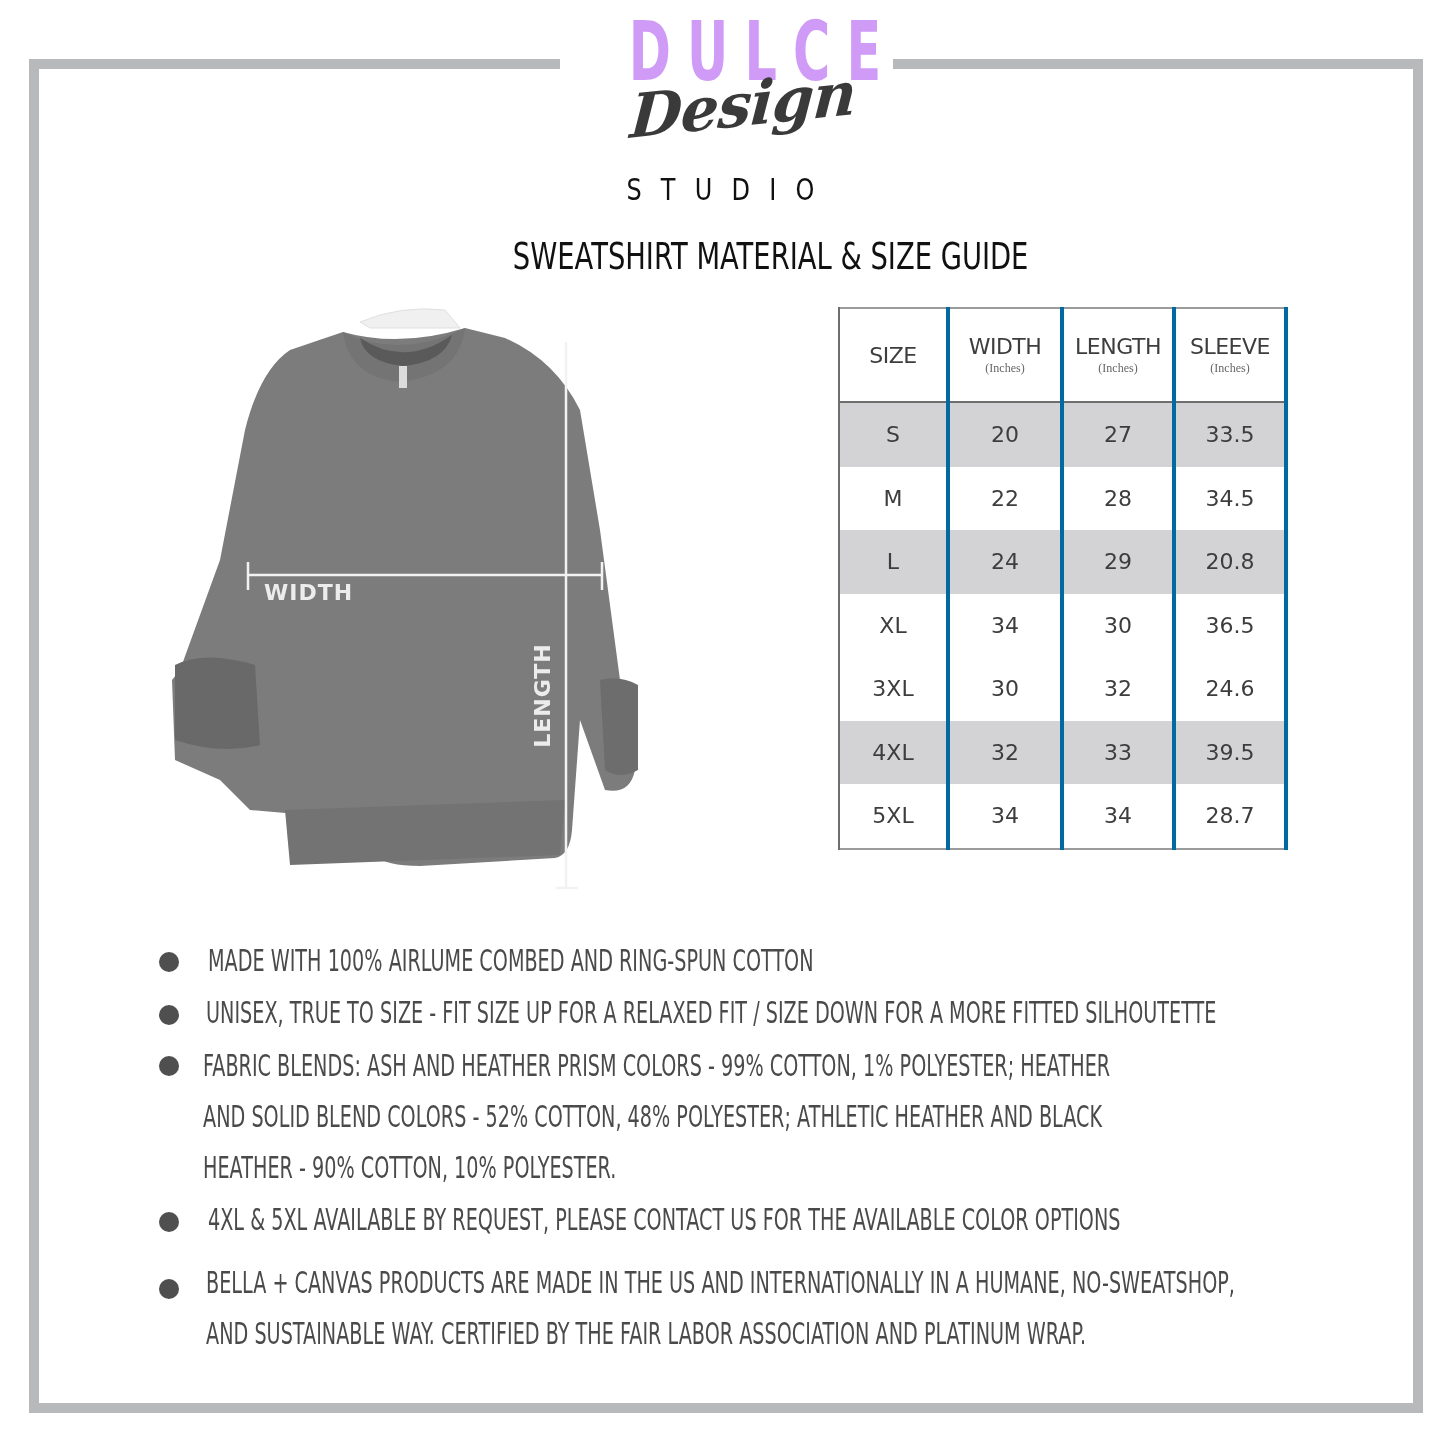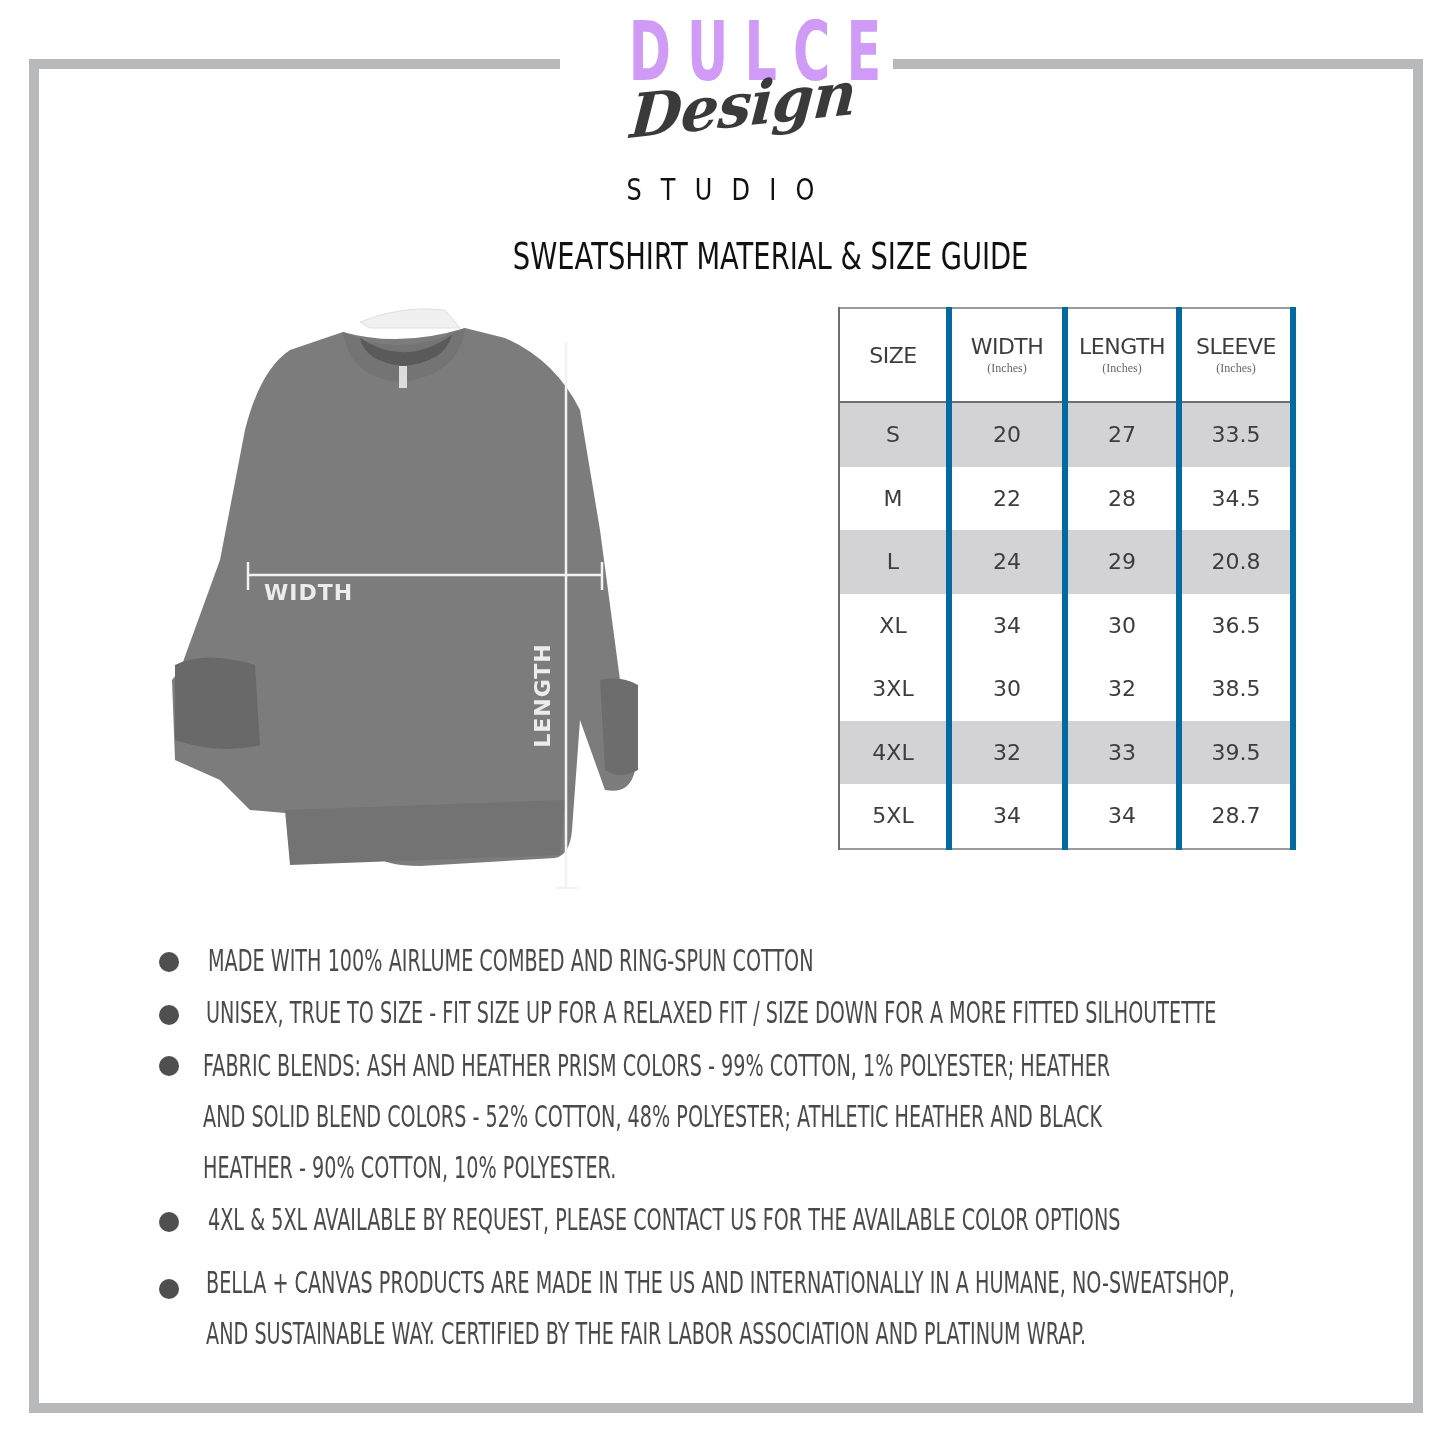--- a/index.html
+++ b/index.html
@@ -26,21 +26,21 @@
   .shirt-wrap { position: absolute; left: 160px; top: 300px; width: 480px; height: 600px; }
   .shirt-wrap svg { width: 100%; height: 100%; }
   .lbl-width { position: absolute; left: 264px; top: 580px; color: #ececec; font-family: "DejaVu Sans", sans-serif;
                font-weight: bold; font-size: 22px; letter-spacing: 1px; }
   .lbl-length { position: absolute; left: 487px; top: 683px; color: #ececec; font-family: "DejaVu Sans", sans-serif;
                 font-weight: bold; font-size: 22px; letter-spacing: 1px; transform: rotate(-90deg); transform-origin: center; width: 110px; text-align: center; }
 
   
   .size-table { position: absolute; left: 838px; top: 307px; border-collapse: collapse; border: 2px solid #9b9b9b;
                 font-family: "DejaVu Sans", sans-serif; color: #3d3d3d; }
-  .size-table td, .size-table th { border-left: 2px solid #6e6e6e; border-right: 6px solid #0369a1; text-align: center; padding: 0; }
+  .size-table td, .size-table th { border-left: 2px solid #6e6e6e; border-right: 4px solid #0369a1; text-align: center; padding: 0; }
   .size-table th { height: 92px; font-weight: normal; border-bottom: 2px solid #6e6e6e; vertical-align: middle; }
   .size-table th .h-main { font-size: 22px; display: block; letter-spacing: -0.5px; }
   .size-table th .h-sub { font-size: 12px; display: block; color: #666; margin-top: 2px; font-family: Liberation Serif, serif; }
   .size-table td { height: 63.5px; font-size: 22px; }
   .size-table tr.shade td { background: #d3d3d5; }
   .c1 { width: 106px; } .c2 { width: 110px; } .c3 { width: 108px; } .c4 { width: 108px; }
 
   
   .bullets { position: absolute; left: 0; top: 0; }
   .bullet-dot { position: absolute; width: 20px; height: 20px; border-radius: 50%; background: #4f4f4f; }
@@ -129,21 +129,21 @@
     <tr>
       <td>XL</td>
       <td>34</td>
       <td>30</td>
       <td>36.5</td>
     </tr>
     <tr>
       <td>3XL</td>
       <td>30</td>
       <td>32</td>
-      <td>38.5</td>
+      <td>24.6</td>
     </tr>
     <tr class="shade">
       <td>4XL</td>
       <td>32</td>
       <td>33</td>
       <td>39.5</td>
     </tr>
     <tr>
       <td>5XL</td>
       <td>34</td>

